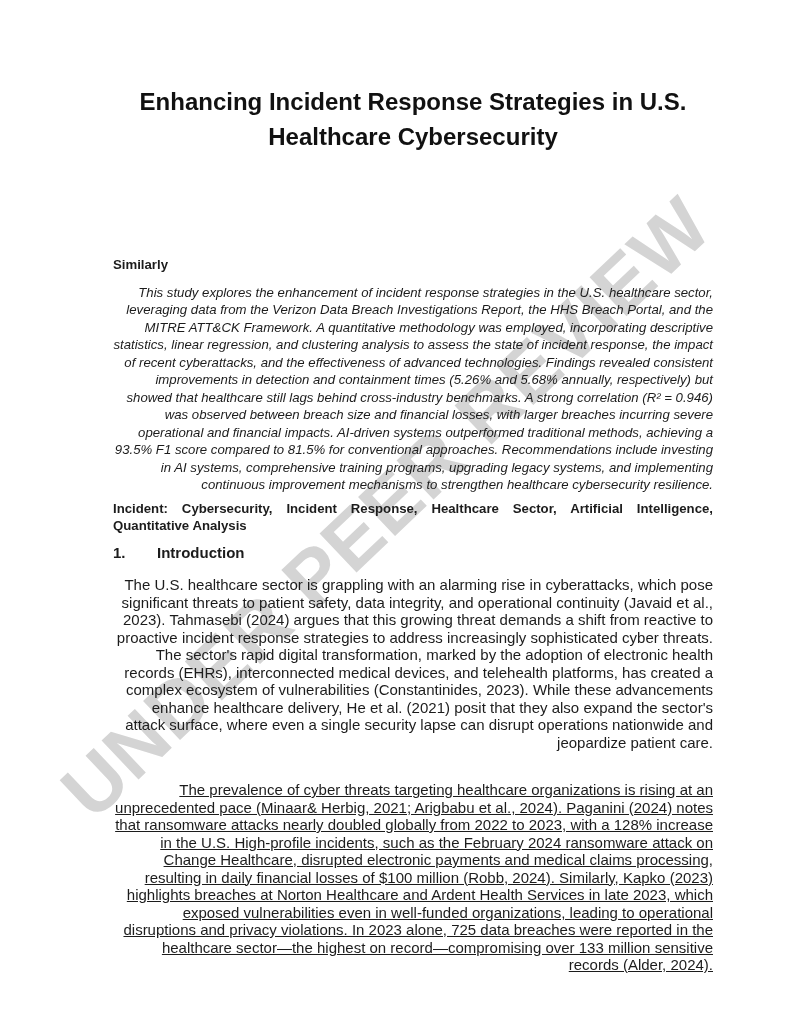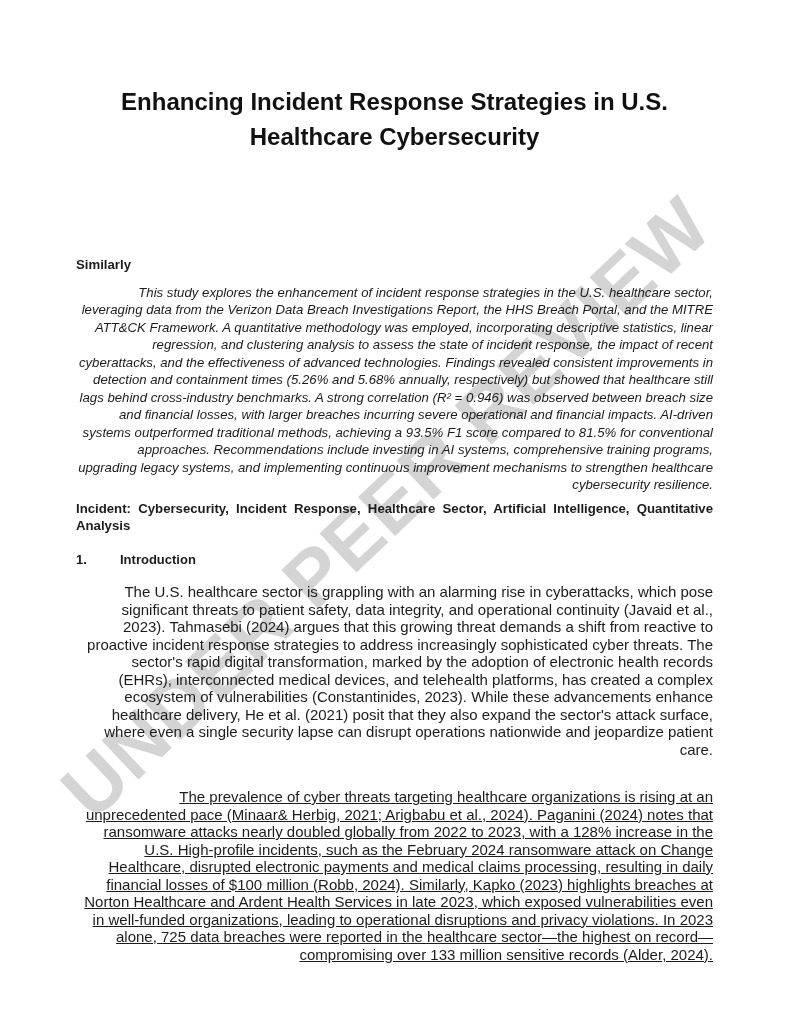--- a/index.html
+++ b/index.html
@@ -26,21 +26,21 @@
     font-weight: 700;
     letter-spacing: 1px;
     white-space: nowrap;
     color: #d4d4d4;
     z-index: 0;
     pointer-events: none;
   }
   .content {
     position: relative;
     z-index: 1;
-    padding: 84px 78px 0 76px; 
+    padding: 84px 78px 0 113px; 
   }
   .paper-title {
     margin: 0;
     font-size: 24px;
     line-height: 35px;
     font-weight: 700;
     text-align: center;
     color: #111111;
   }
   .heading {
@@ -57,22 +57,22 @@
     text-align: right;
   }
   .keywords {
     margin: 6px 0 0 0;
     font-size: 13.2px;
     line-height: 17.5px;
     font-weight: 700;
     text-align: justify;
   }
   .section-heading {
-    margin: 16px 0 0 0;
-    font-size: 13px;
+    margin: 9px 0 0 0;
+    font-size: 15px;
     line-height: 17.5px;
     font-weight: 700;
   }
   .section-heading .sec-num {
     display: inline-block;
     width: 44px;
   }
   .body-para {
     margin: 15px 0 0 0;
     font-size: 15px;

